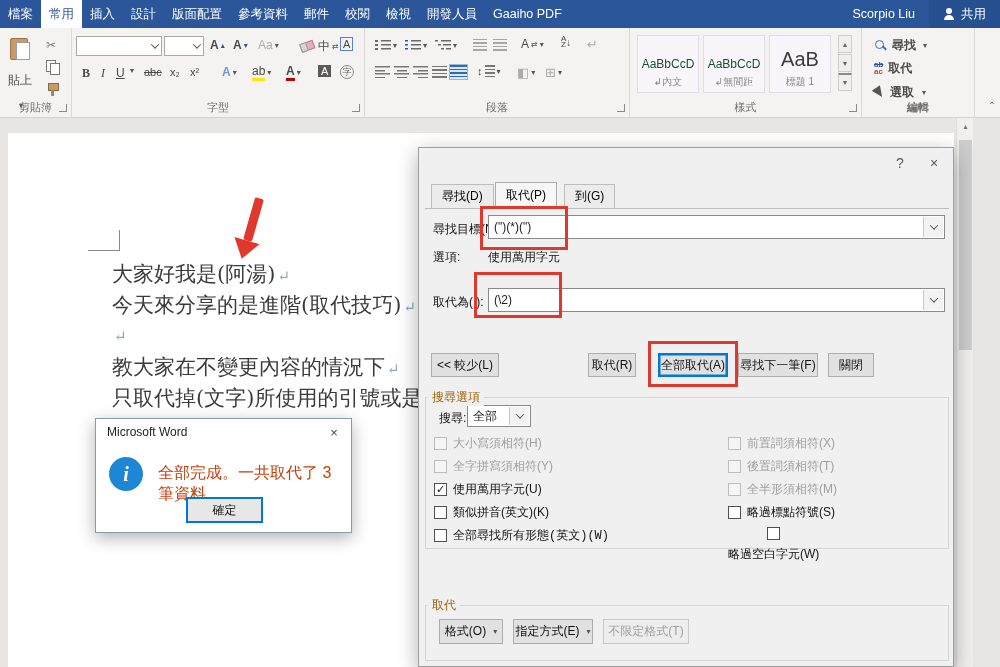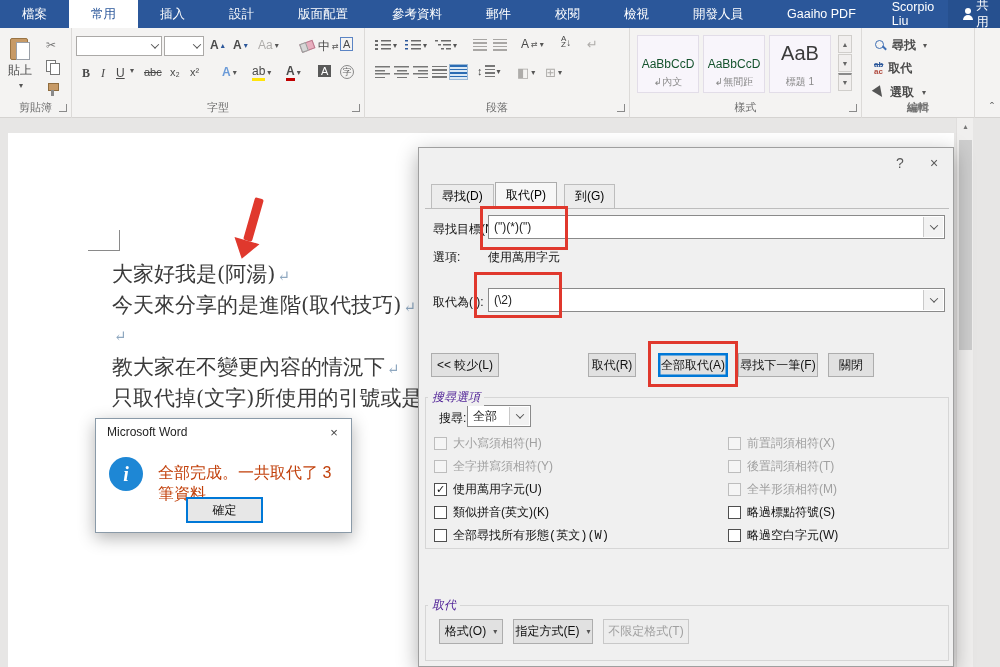--- a/index.html
+++ b/index.html
@@ -1,21 +1,21 @@
 <!DOCTYPE html>
 <html><head>
 <meta charset="utf-8">
 <style>
   html,body{margin:0;padding:0;background:#fff;font-family:"Liberation Sans","DejaVu Sans",sans-serif;}
   #screen{position:relative;width:1000px;height:667px;overflow:hidden;background:#e7e6e5;-webkit-font-smoothing:antialiased;}
   #screen *{box-sizing:border-box;}
 
   
   .tabbar{position:absolute;left:0;top:0;width:1000px;height:28px;background:#2b579a;display:flex;align-items:stretch;color:#fff;font-size:12.5px;}
-  .rtab{display:flex;align-items:center;padding:0 22px;cursor:default;white-space:nowrap;}
+  .rtab{display:flex;align-items:center;padding:0 8px;cursor:default;white-space:nowrap;}
   .rtab.active{background:#fff;color:#2b579a;}
   .rtab.dim{color:#bcc9e2;}
   .bulb{display:inline-block;width:9px;height:9px;border:1.5px solid #bcc9e2;border-radius:50%;position:relative;margin-right:5px;}
   .bulb::after{content:"";position:absolute;left:2px;top:8px;width:3px;height:3px;background:#bcc9e2;}
   .tab-right{margin-left:auto;display:flex;align-items:stretch;}
   .account{display:flex;align-items:center;padding:0 14px;font-size:12.5px;}
   .share{display:flex;align-items:center;gap:6px;padding:0 14px;background:#26508f;}
   .person{position:relative;width:12px;height:12px;}
   .person::before{content:"";position:absolute;left:3px;top:0;width:6px;height:6px;border-radius:50%;background:#fff;}
   .person::after{content:"";position:absolute;left:1px;top:7px;width:10px;height:5px;border-radius:5px 5px 0 0;background:#fff;}
@@ -116,21 +116,21 @@
   .dtab{position:absolute;height:24px;padding:0 10px;display:flex;align-items:center;background:#ececec;border:1px solid #bdbdbd;border-bottom:none;font-size:12px;}
   .dtab.active{background:#f7f7f7;height:26px;top:34px !important;z-index:2;border-color:#acacac;}
   .tabline{position:absolute;left:6px;top:60px;width:524px;border-top:1px solid #bdbdbd;}
   .dlabel{position:absolute;color:#111;}
   .dfield{position:absolute;height:24px;background:#fff;border:1px solid #8a8a8a;display:flex;align-items:center;padding-left:5px;font-size:12px;color:#222;}
   .dfield .cbtn{position:absolute;right:1px;top:1px;bottom:1px;width:20px;background:#f2f2f2;border-left:1px solid #c9c9c9;display:flex;align-items:center;justify-content:center;}
   .btn{position:absolute;height:24px;background:#e1e1e1;border:1px solid #adadad;display:flex;align-items:center;justify-content:center;font-size:12px;color:#111;}
   .btn.focused{border:1px solid #0078d7;box-shadow:inset 0 0 0 1.5px #0078d7;}
   .btn.disabled{background:#ededed;border-color:#c8c8c8;color:#a0a0a0;}
   .gbox{position:absolute;border:1px solid #d6d6d6;}
-  .gboxlabel{position:absolute;background:#f0f0f0;padding:0 4px;color:#4c1d95;z-index:1;font-style:italic;}
+  .gboxlabel{position:absolute;background:#f0f0f0;padding:0 4px;color:#a16207;z-index:1;}
   .cbrow{position:absolute;display:flex;align-items:center;gap:6px;}
   .cbx{width:13px;height:13px;background:#fff;border:1px solid #4f4f4f;display:flex;align-items:center;justify-content:center;font-size:11px;color:#111;line-height:1;}
   .cbx.dis{border-color:#bdbdbd;background:#f5f5f5;}
   .cblabel{font-size:12px;color:#111;}
   .cblabel.dis{color:#a0a0a0;}
   .redbox{position:absolute;border:3px solid #e0382d;z-index:30;}
 
   
   .msgbox{position:absolute;left:95px;top:418px;width:257px;height:115px;background:#fff;border:1px solid #8a9aa8;box-shadow:0 5px 16px rgba(0,0,0,.3);z-index:20;}
   .msg-title{position:absolute;left:0;top:0;width:100%;height:26px;display:flex;align-items:center;}
@@ -162,21 +162,21 @@
       <div class="share">
           <span class="person"></span>
           <span>共用</span>
         </div>
     </div>
   </div>
 
   <div class="ribbon">
 
     <div class="grp" style="left:0;width:72px;">
-      <div class="mini" style="left:8px;top:8px;flex-direction:column;gap:2px;">
+      <div class="mini" style="left:8px;top:8px;flex-direction:column;gap:12px;">
         <span class="clipb"></span>
         <span>貼上</span>
         <span class="dd">▾</span>
       </div>
       <div class="mini" style="left:46px;top:10px;color:#777;">
           <span>✂</span>
         </div>
       <div class="mini" style="left:46px;top:32px;">
           <span class="ic-copy"></span>
         </div>
@@ -329,21 +329,21 @@
 
     <div class="grp" style="left:630px;width:232px;">
       <div class="stylecard" style="left:7px;">
         <span class="prev">AaBbCcD</span>
         <span class="nm"><span>↲</span><span>內文</span></span>
       </div>
       <div class="stylecard" style="left:73px;">
         <span class="prev">AaBbCcD</span>
         <span class="nm"><span>↲</span><span>無間距</span></span>
       </div>
-      <div class="stylecard" style="left:139px;gap:6px;">
+      <div class="stylecard" style="left:139px;">
         <span class="prev big">AaB</span>
         <span class="nm">標題 1</span>
       </div>
       <div class="sgallbtn" style="top:7px;">
           <span>▲</span>
         </div>
       <div class="sgallbtn" style="top:26px;">
           <span>▼</span>
         </div>
       <div class="sgallbtn" style="top:45px;border-top:2px solid #8a8a8a;">
@@ -471,21 +471,21 @@
         <span class="cblabel dis">後置詞須相符(T)</span>
       </div>
     <div class="cbrow" style="left:309px;top:333px;">
         <span class="cbx dis"></span>
         <span class="cblabel dis">全半形須相符(M)</span>
       </div>
     <div class="cbrow" style="left:309px;top:356px;">
         <span class="cbx"></span>
         <span class="cblabel">略過標點符號(S)</span>
       </div>
-    <div class="cbrow" style="left:309px;top:379px;">
+    <div class="cbrow" style="left:309px;top:379px;flex-direction:column;">
         <span class="cbx"></span>
         <span class="cblabel">略過空白字元(W)</span>
       </div>
 
     <div class="gbox" style="left:6px;top:457px;width:524px;height:56px;"></div>
     <div class="gboxlabel" style="left:9px;top:449px;">取代</div>
     <div class="btn" style="left:20px;top:471px;width:64px;height:25px;gap:5px;">
         <span>格式(O)</span>
         <span class="dd">▾</span>
       </div>

